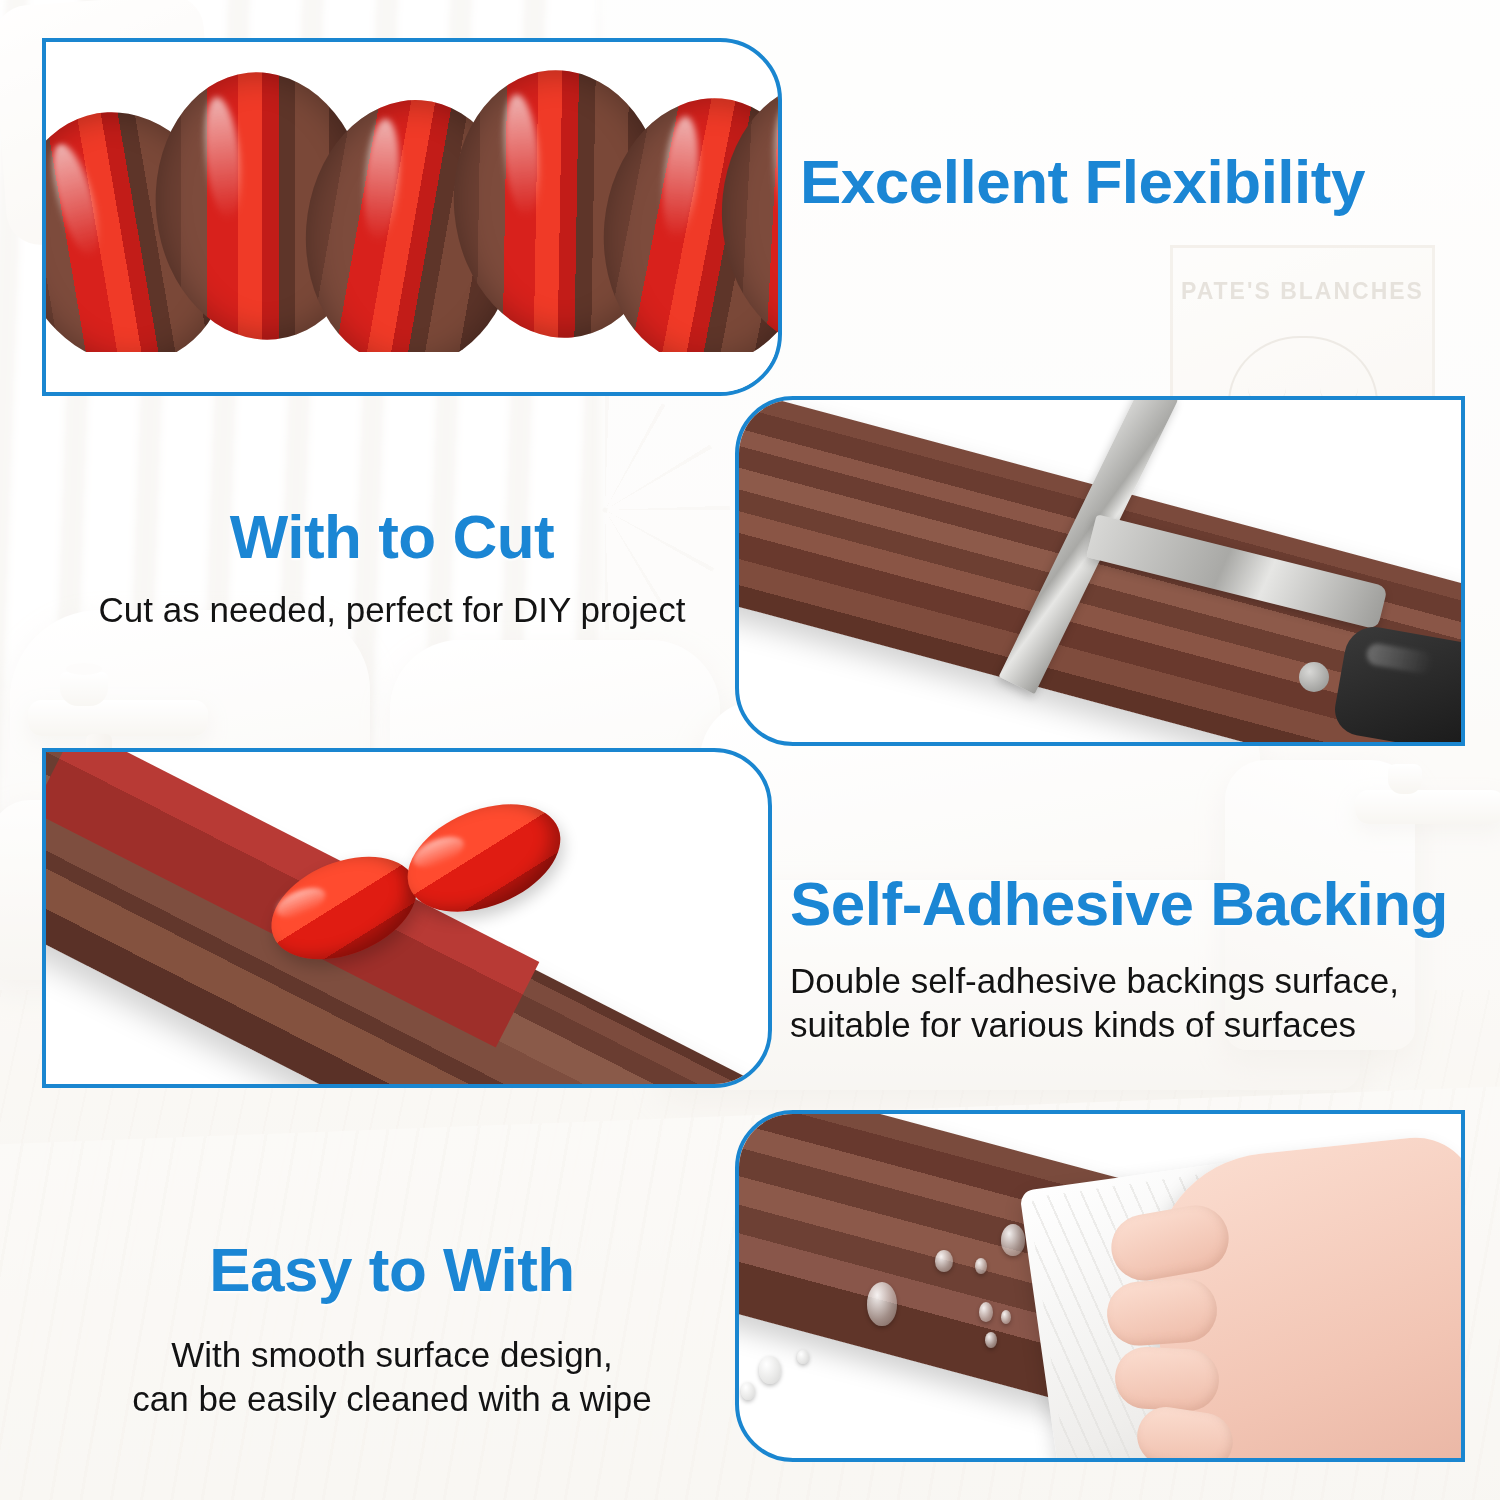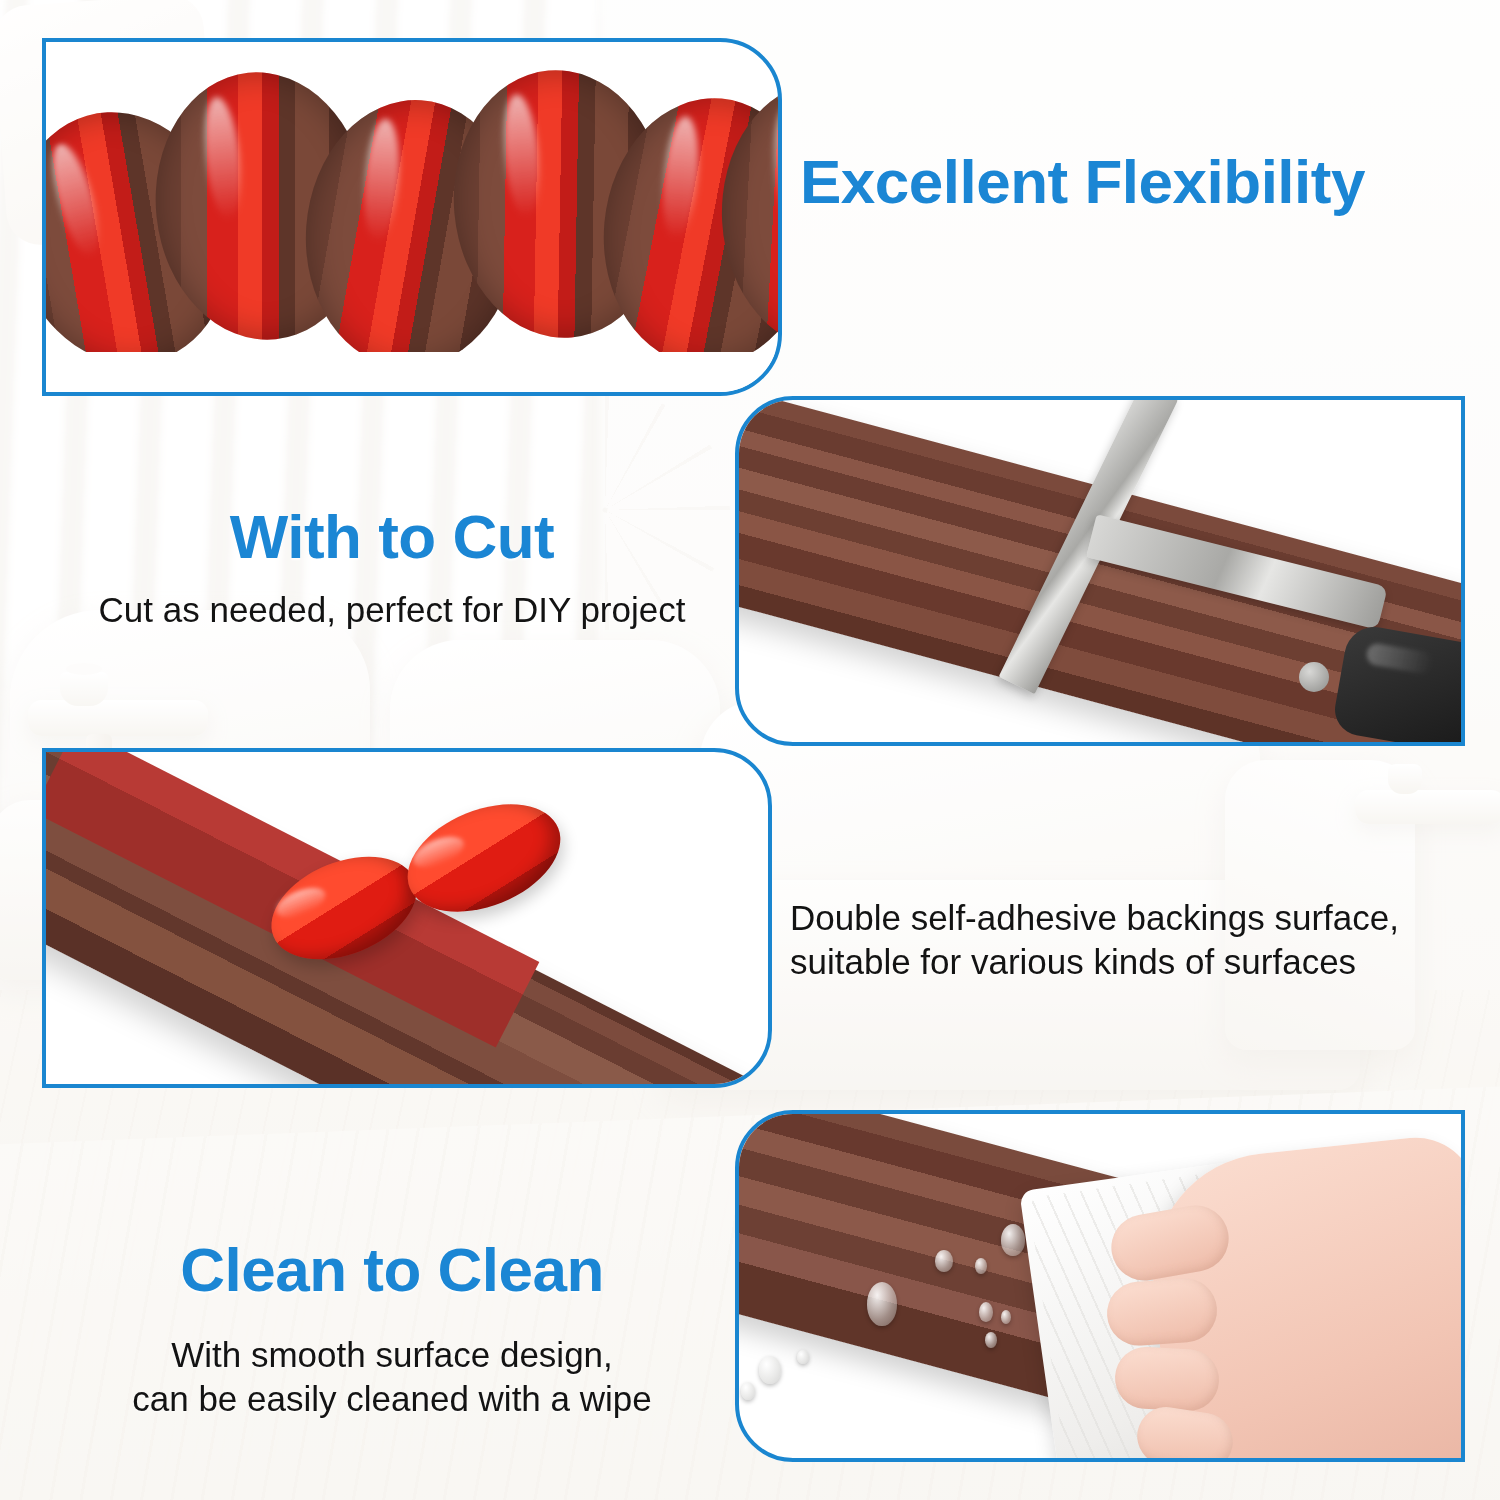--- a/index.html
+++ b/index.html
@@ -245,20 +245,24 @@
 <body>
 
 <div id="stage">
 
   <div class="bg">
     <div class="bg-base"></div>
     <div class="bg-floor"></div>
     <div class="bg-curtain"></div>
     <div class="bg-motif"></div>
 
+    <div class="bg-art">
+      <div class="bg-art-txt">PATE'S BLANCHES</div>
+      <div class="bg-art-face"></div>
+    </div>
 
     <div class="sofa sofa-left-back"></div>
     <div class="cushion"></div>
     <div class="sofa sofa-left-seat"></div>
     <div class="sofa sofa-mid-back"></div>
     <div class="sofa sofa-right-back"></div>
     <div class="sofa sofa-right-seat"></div>
     <div class="sofa sofa-arm-r"></div>
 
     <div class="side-table st-left"></div>
@@ -307,20 +311,21 @@
   <div class="panel" id="panel-adh">
     <div class="photo">
       <div class="adh-strip"></div>
       <div class="adh-red"></div>
       <div class="adh-roll roll-a"></div>
       <div class="adh-roll roll-b"></div>
     </div>
   </div>
 
   <div class="feature-text" id="txt-adh">
+    <div class="headline">Self-Adhesive Backing</div>
     <div class="subline">Double self-adhesive backings surface,</div>
     <div class="subline" style="margin-top:0">suitable for various kinds of surfaces</div>
   </div>
 
   <div class="panel" id="panel-clean">
     <div class="photo">
       <div class="clean-strip"></div>
       <div class="drop" style="left:128px;top:168px;width:30px;height:44px;"></div>
       <div class="drop" style="left:196px;top:136px;width:18px;height:22px;"></div>
       <div class="drop" style="left:236px;top:144px;width:12px;height:16px;"></div>
@@ -334,18 +339,18 @@
       <div class="tissue"></div>
       <div class="hand"></div>
       <div class="finger f1"></div>
       <div class="finger f2"></div>
       <div class="finger f3"></div>
       <div class="finger f4"></div>
     </div>
   </div>
 
   <div class="feature-text" id="txt-clean">
-    <div class="headline">Clean to Clean</div>
+    <div class="headline">Easy to With</div>
     <div class="subline">With smooth surface design,</div>
     <div class="subline" style="margin-top:0">can be easily cleaned with a wipe</div>
   </div>
 
 </div>
 
 </body></html>

